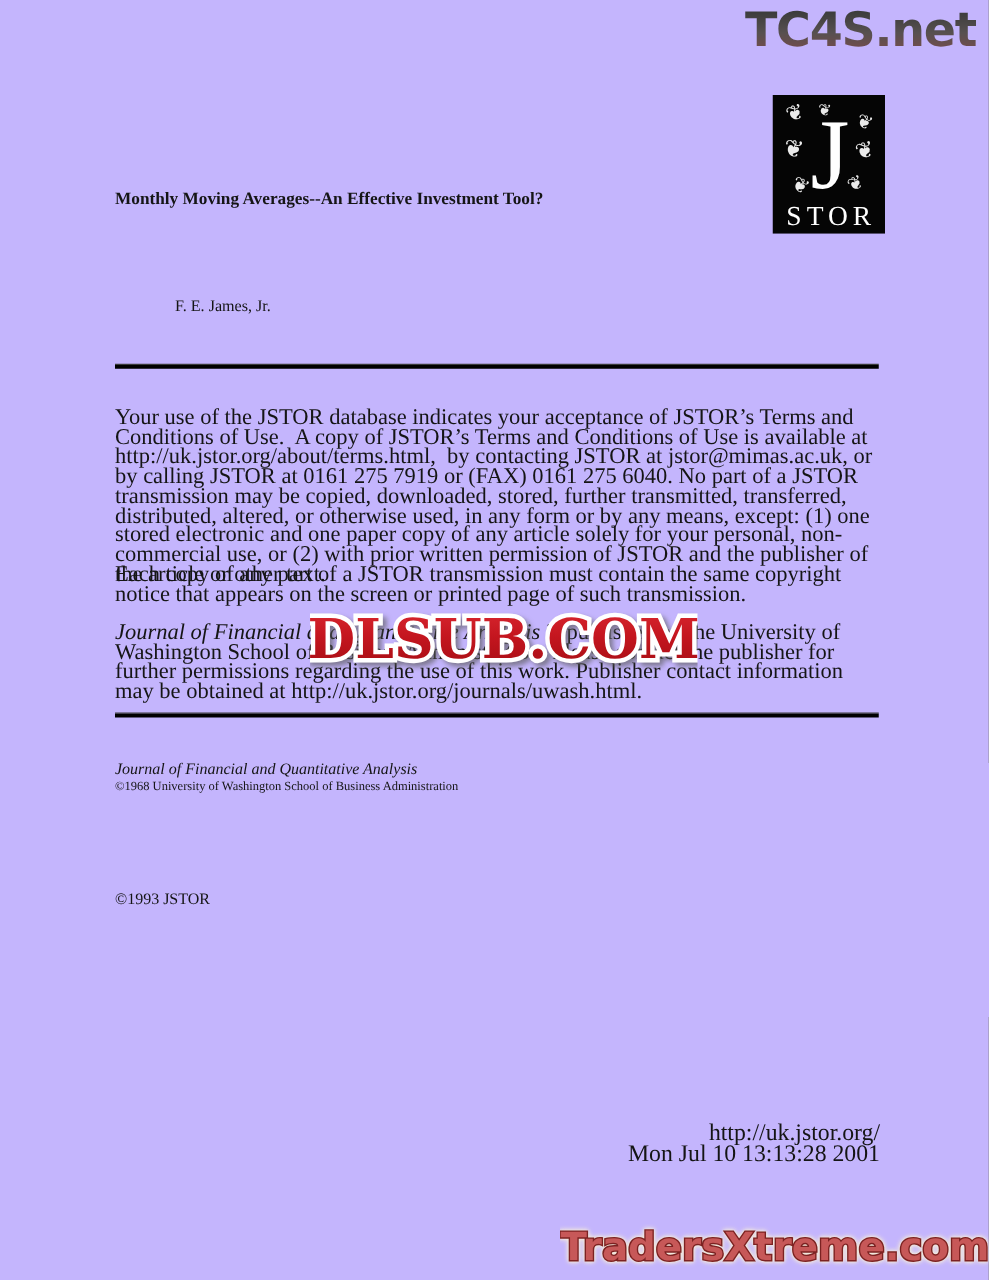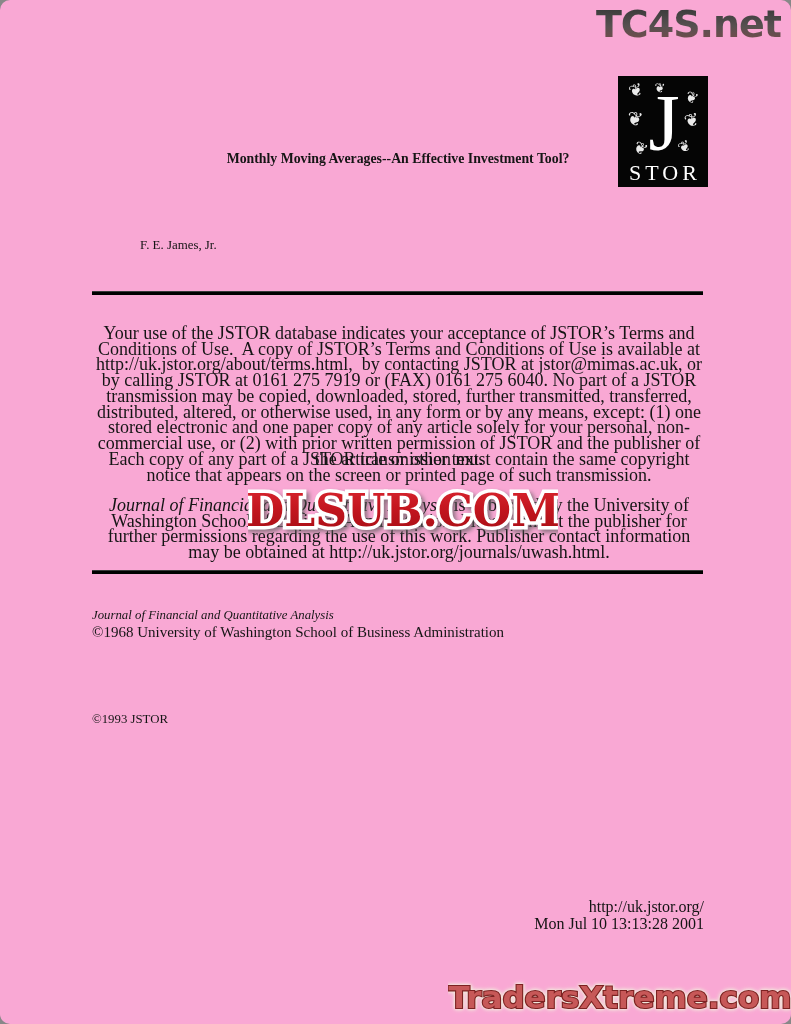--- a/index.html
+++ b/index.html
@@ -1,63 +1,62 @@
 <!DOCTYPE html>
 <html><head>
 <meta charset="utf-8">
 <style>
   html,body{margin:0;padding:0;background:#888;}
   .page{
     position:relative;
     width:791px;height:1024px;
-    background:#f9a8d4;
+    background:#c4b5fd;
     margin:0 auto;
     font-family:"Liberation Serif", serif;
     color:#151515;
     overflow:hidden;
-    border-radius:10px;
   }
   
   .wm-tc4s{
     position:absolute; top:2px; right:10px;
     font-family:"DejaVu Sans", sans-serif;
     font-weight:bold; font-size:38px; letter-spacing:-1px;
     background:linear-gradient(to bottom,#3b3b3b 15%, #575050 55%, #7e4b4b 100%);
     -webkit-background-clip:text; background-clip:text;
     color:transparent;
   }
   
   .jstor-logo{ position:absolute; left:618px; top:76px; }
   
-  .abs{ position:absolute;text-align:center; }
+  .abs{ position:absolute; }
   .title{
     left:92px; top:151px; width:612px;
     font-weight:bold; font-size:13.8px;
   }
   .author{ left:140px; top:190px; font-size:12.9px;margin-top:48px; }
   .citation{ left:140px; top:224px; width:570px; font-size:12.9px; line-height:17.5px; white-space:nowrap; }
   .citation .ital, .ital{ font-style:italic; }
   .rule{ left:92px; width:611px; height:0; border-top:1px solid #3a3a3a; border-bottom:3px solid #000; }
   .rule1{ top:291px; }
   .rule2{ top:570px; }
   .bodytext{
     left:92px; width:614px;
     font-size:18px; line-height:15.7px;
     white-space:pre-wrap;
   }
   .para1{ top:326px; }
   .para2{ top:452px; }
   .para3{ top:498px; white-space:normal;}
   .jline{ left:92px; top:608px; font-size:12.8px; }
-  .c1968{ left:92px; top:624px; font-size:15px; }
+  .c1968{ left:92px; top:624px; font-size:10px; }
   .tmark{ top:668px; }
   .c2001{ left:92px; top:712px; font-size:12.8px; }
   .access{
     right:87px; top:899px; text-align:right;
-    font-size:16px; line-height:16.5px;
+    font-size:19px; line-height:16.5px;
   }
   
   .wm-dlsub{ position:absolute; left:248px; top:481px; }
   .wm-traders{ position:absolute; left:448px; top:974px; }
 </style>
 </head>
 <body>
 
 <div class="page">
 

